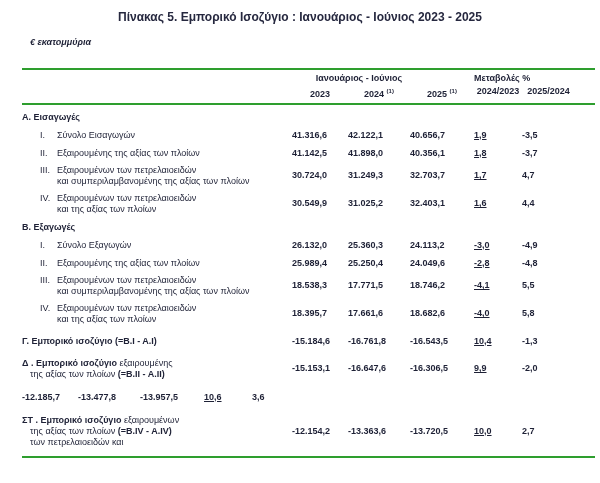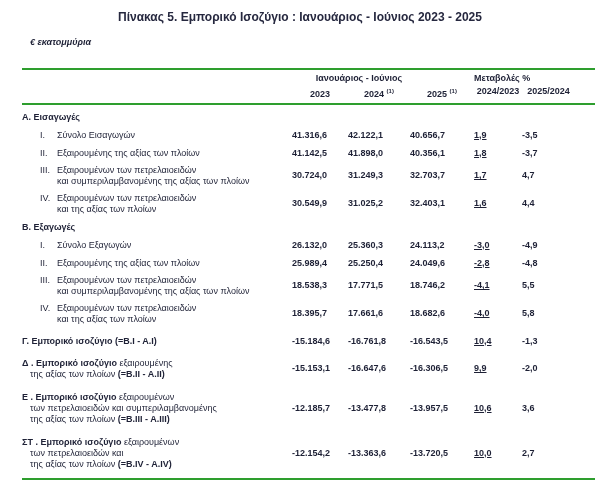--- a/index.html
+++ b/index.html
@@ -247,37 +247,32 @@
         <span class="tl cont"><span></span><span class="b"></span></span>
       </div>
       <div class="c c1">-15.153,1</div>
       <div class="c c2">-16.647,6</div>
       <div class="c c3">-16.306,5</div>
       <div class="c c4">9,9</div>
       <div class="c c5">-2,0</div>
     </div>
 
     <div class="row tot-e">
-      <div class="lab tot-lab">
-        <span class="tl"><span class="b">Ε . Εμπορικό ισοζύγιο</span><span> εξαιρουμένων</span></span>
-        <span class="tl cont"><span>των πετρελαιοειδών και συμπεριλαμβανομένης</span><span class="b"></span></span>
-        <span class="tl cont"><span>της αξίας των πλοίων </span><span class="b">(=B.III - A.III)</span></span>
-      </div>
       <div class="c c1">-12.185,7</div>
       <div class="c c2">-13.477,8</div>
       <div class="c c3">-13.957,5</div>
       <div class="c c4">10,6</div>
       <div class="c c5">3,6</div>
     </div>
 
     <div class="row tot-st">
       <div class="lab tot-lab">
         <span class="tl"><span class="b">ΣΤ . Εμπορικό ισοζύγιο</span><span> εξαιρουμένων</span></span>
+        <span class="tl cont"><span>της αξίας των πλοίων </span><span class="b">(=B.IV - A.IV)</span></span>
         <span class="tl cont"><span>των πετρελαιοειδών και</span><span class="b"></span></span>
-        <span class="tl cont"><span>της αξίας των πλοίων </span><span class="b">(=B.IV - A.IV)</span></span>
       </div>
       <div class="c c1">-12.154,2</div>
       <div class="c c2">-13.363,6</div>
       <div class="c c3">-13.720,5</div>
       <div class="c c4">10,0</div>
       <div class="c c5">2,7</div>
     </div>
 
     <div class="bottom-rule"></div>
 

